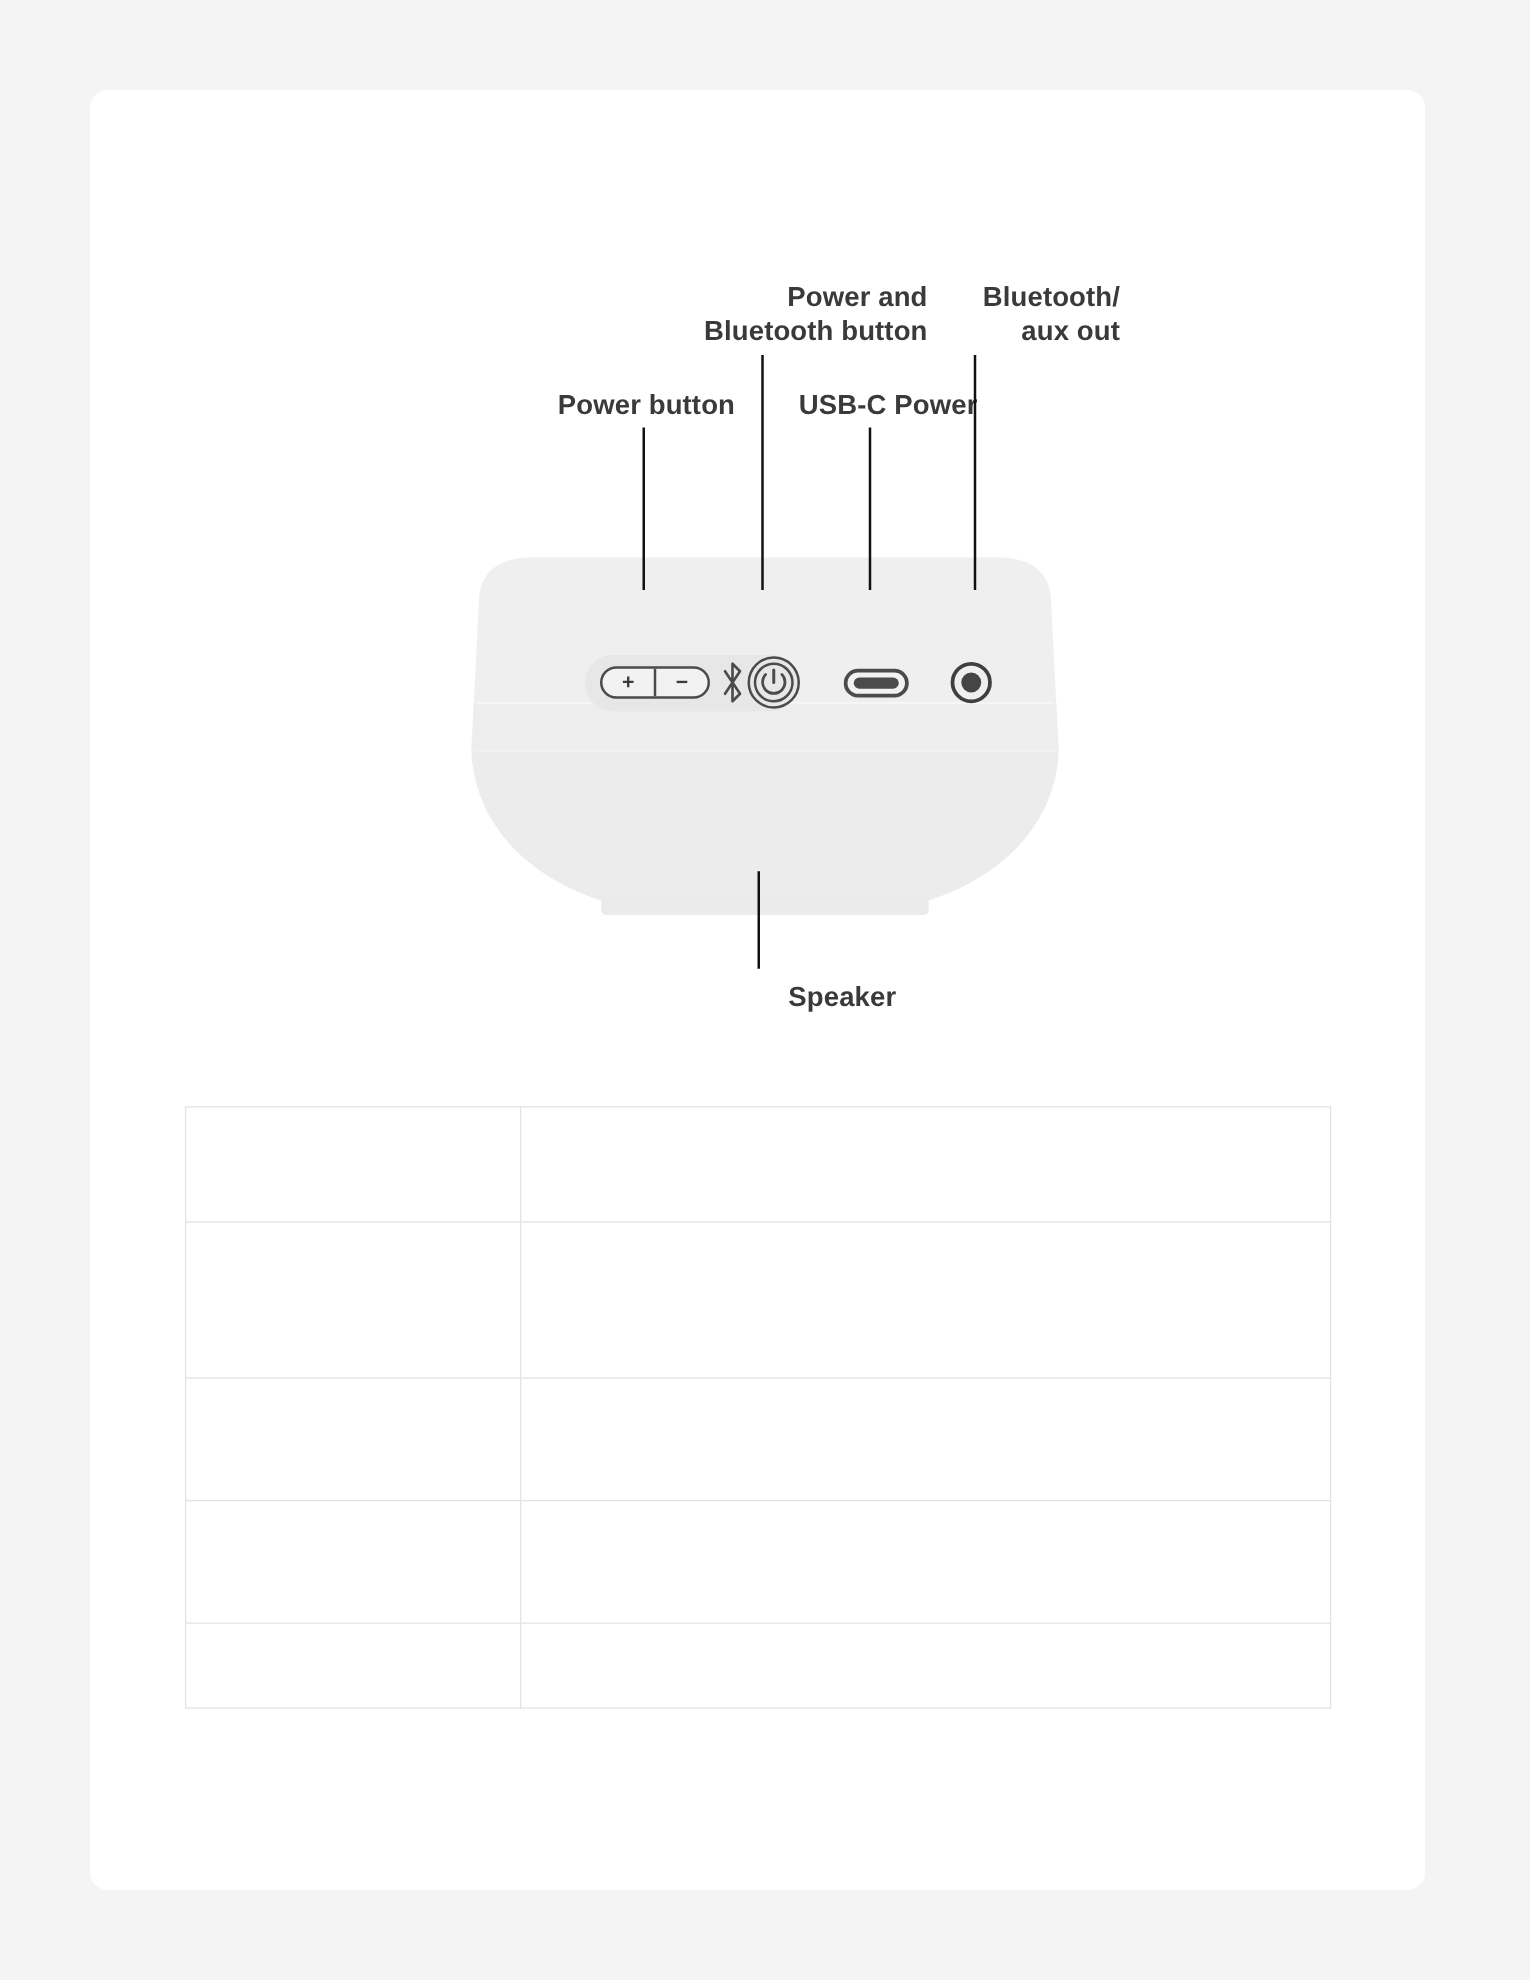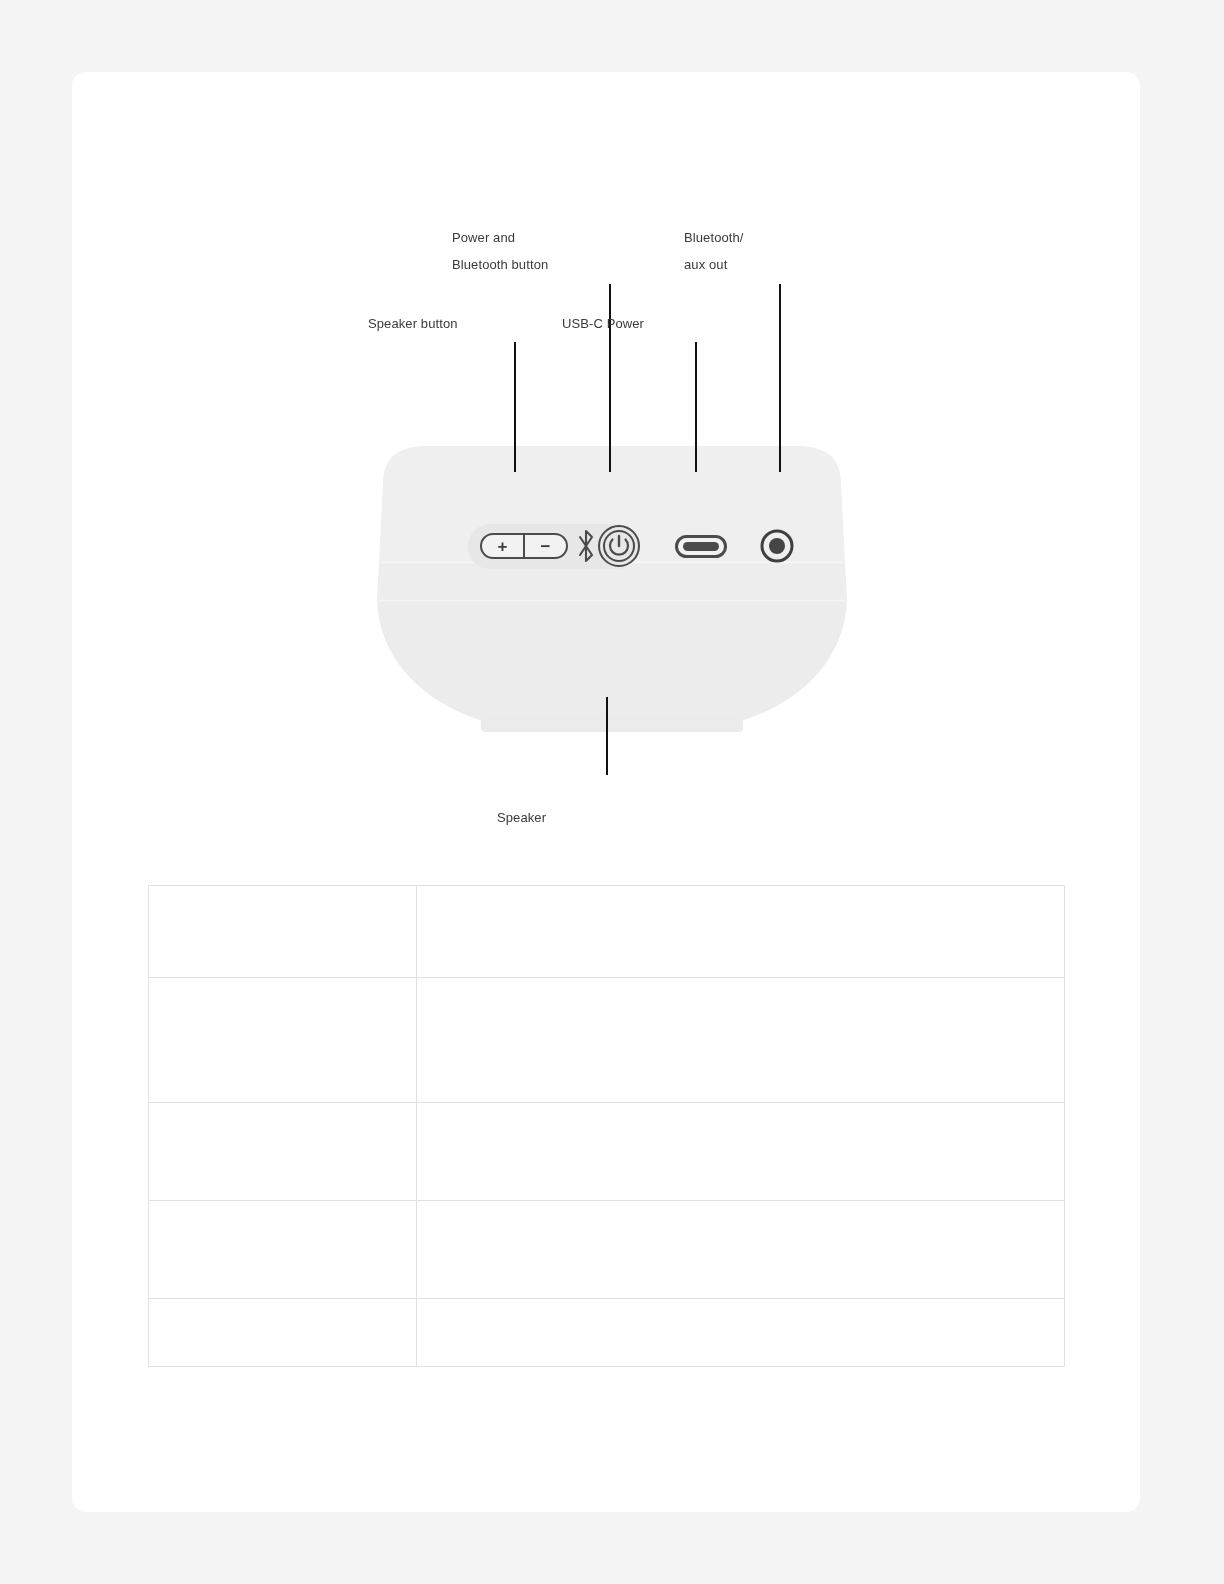--- a/index.html
+++ b/index.html
@@ -32,24 +32,24 @@
     position: absolute;
     left: 0;
     top: 0;
     width: 1068px;
     height: 790px;
   }
 
   .callout-label {
     position: absolute;
     color: #3a3a3a;
-    font-size: 13px;
-    font-weight: 400;
+    font-size: 22px;
+    font-weight: 700;
     line-height: 27px;
-    text-align: left;
+    text-align: right;
     white-space: pre-line;
     letter-spacing: 0.1px;
   }
 
   .leader-line {
     position: absolute;
     width: 1.6px;
     background: #111111;
   }
 
@@ -231,36 +231,36 @@
       </div>
 
       <div class="aux-jack">
         <svg width="40" height="40" viewBox="0 0 40 40" xmlns="http://www.w3.org/2000/svg" aria-hidden="true">
           <circle cx="20" cy="20" r="15" fill="none" stroke="#3f3f3f" stroke-width="3"></circle>
           <circle cx="20" cy="20" r="8" fill="#454545"></circle>
         </svg>
       </div>
     </div>
 
-    <div class="callout-label" style="left:296px; top:238px; width:220px;">Speaker button</div>
+    <div class="callout-label" style="left:296px; top:238px; width:220px;">Power button</div>
     <div class="leader-line" style="left:442px; top:270px; height:130px;"></div>
 
     <div class="callout-label" style="left:380px; top:152px; width:290px;">Power and
 Bluetooth button</div>
     <div class="leader-line" style="left:537px; top:212px; height:188px;"></div>
 
     <div class="callout-label" style="left:490px; top:238px; width:220px;">USB-C Power</div>
     <div class="leader-line" style="left:623px; top:270px; height:130px;"></div>
 
     <div class="callout-label" style="left:612px; top:152px; width:212px;">Bluetooth/
 aux out</div>
     <div class="leader-line" style="left:707px; top:212px; height:188px;"></div>
 
     <div class="leader-line" style="left:534px; top:625px; height:78px;"></div>
-    <div class="callout-label" style="left:425px; top:732px; width:220px;">Speaker</div>
+    <div class="callout-label" style="left:425px; top:712px; width:220px;">Speaker</div>
   </div>
 
   <table class="spec-table">
     <tbody>
       <tr style="height:92px;">
         <td class="col-label"></td>
         <td class="col-value"></td>
       </tr>
       <tr style="height:125px;">
         <td class="col-label"></td>

